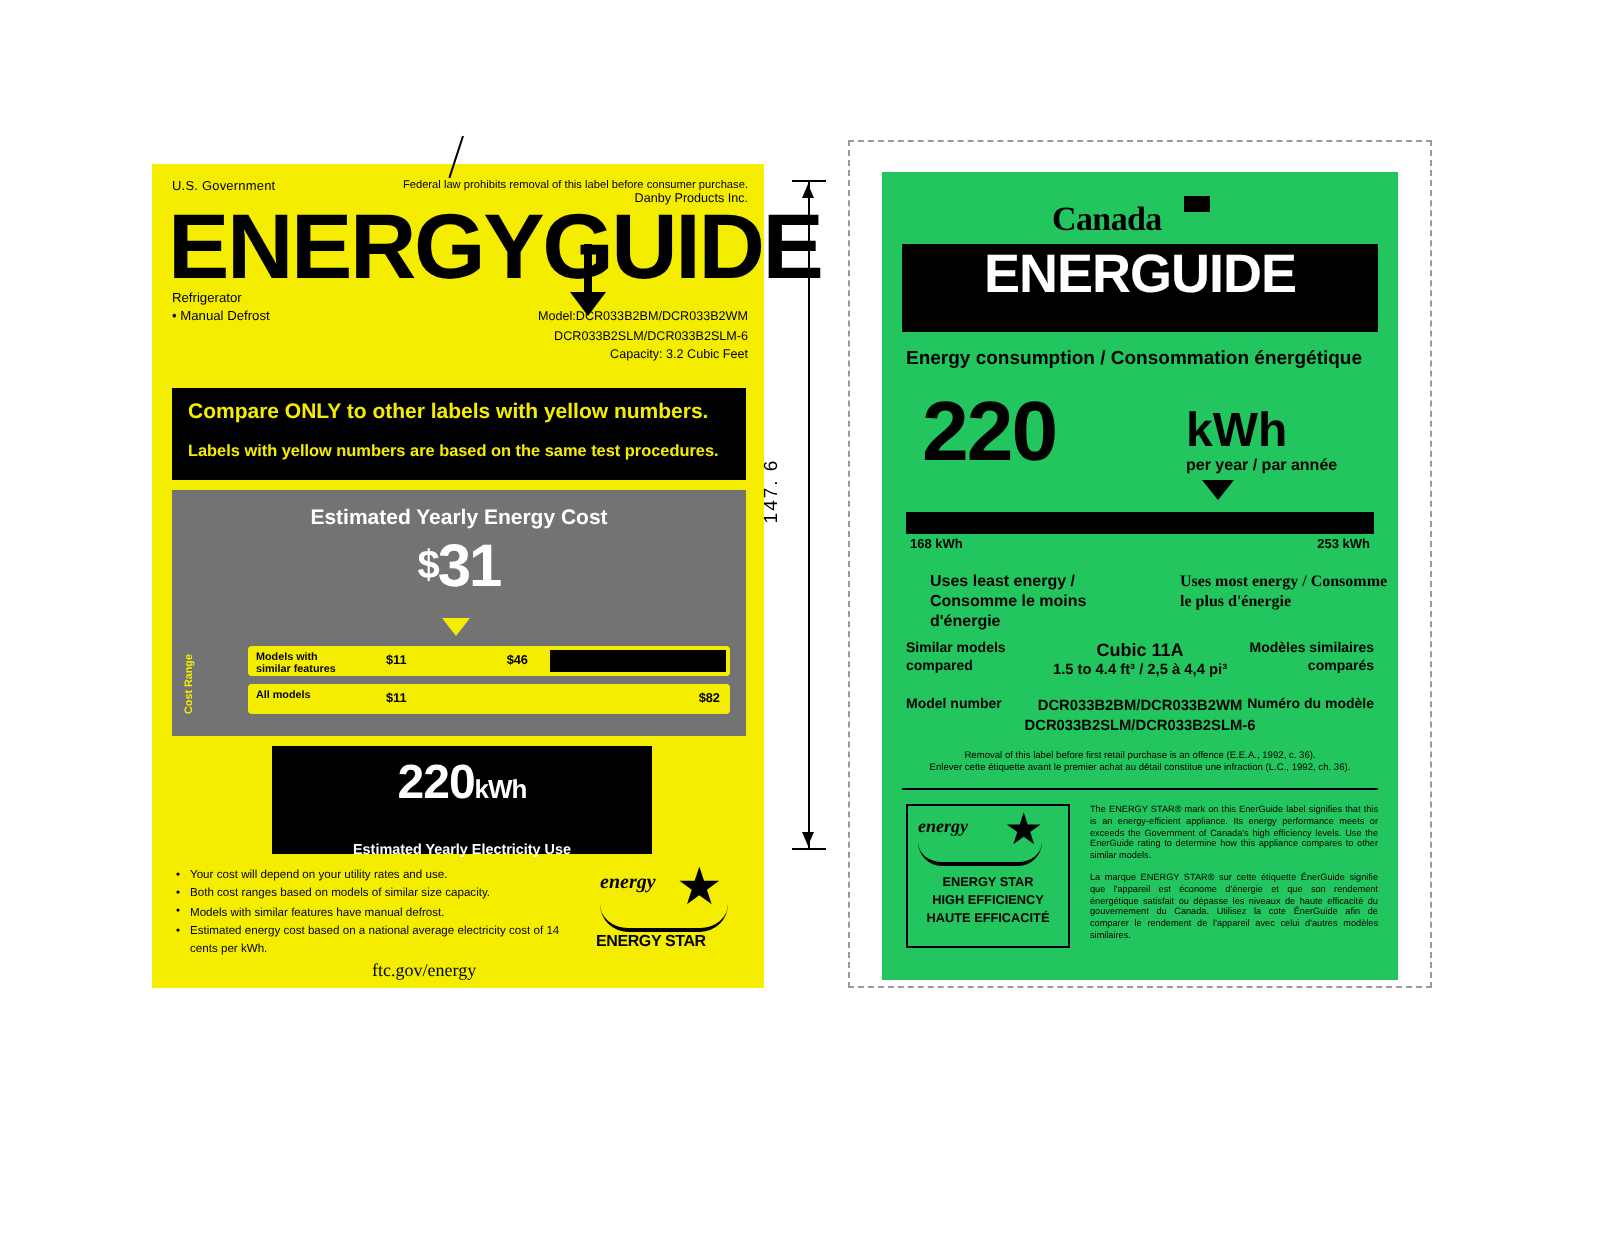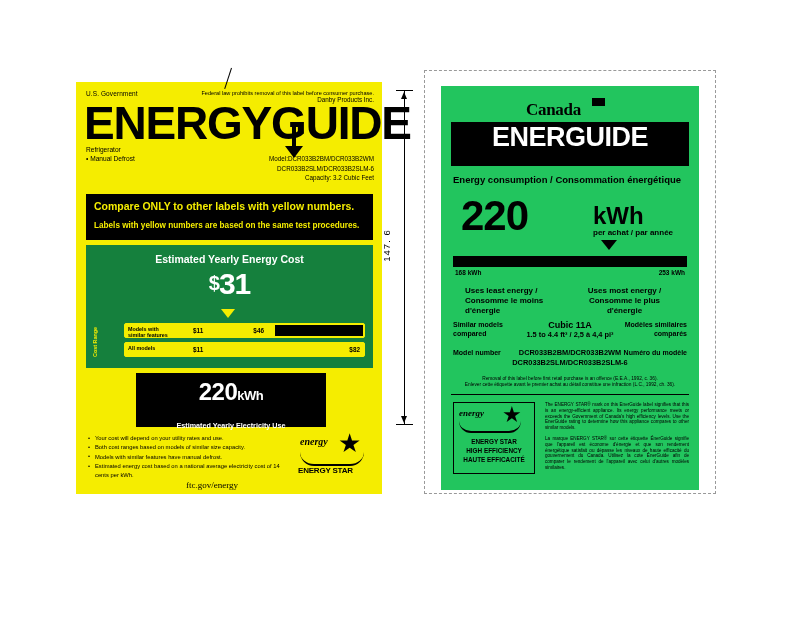--- a/index.html
+++ b/index.html
@@ -132,21 +132,21 @@
     font-weight: bold;
     line-height: 12px;
     margin-top: 7px;
   }
   .us-cost-box {
     position: absolute;
     left: 10px;
     top: 163px;
     right: 9px;
     height: 123px;
-    background: #15803d;
+    background: #737373;
     box-sizing: border-box;
   }
   .us-cost-title {
     text-align: center;
     color: #fff;
     font-size: 10.5px;
     font-weight: bold;
     margin-top: 8px;
   }
   .us-cost-value {
@@ -465,28 +465,29 @@
     left: 24px;
     top: 200px;
     width: 105px;
     font-size: 8px;
     font-weight: bold;
     line-height: 10px;
     color: #000;
   }
   .ca-uses-right {
     position: absolute;
-    right: 22px;
+    right: 4px;
     top: 200px;
     width: 105px;
     font-size: 8px;
     font-weight: bold;
     line-height: 10px;
     color: #000;
-    text-align: center;
+    text-align: left;
+    font-family: Liberation Serif, serif;
   }
   .ca-row {
     position: absolute;
     left: 12px;
     right: 12px;
     height: 20px;
   }
   .ca-row.r1 { top: 234px; }
   .ca-row.r2 { top: 262px; }
   .ca-row .lab-l {
@@ -758,21 +759,21 @@
     <div class="ca-flag"></div>
 
     <div class="ca-banner">
       <div class="ca-banner-text">ENERGUIDE</div>
     </div>
 
     <div class="ca-consumption">Energy consumption / Consommation énergétique</div>
 
     <div class="ca-kwh">220</div>
     <div class="ca-kwh-unit">kWh</div>
-    <div class="ca-peryear">per achat / par année</div>
+    <div class="ca-peryear">per year / par année</div>
     <div class="ca-tri"></div>
 
     <div class="ca-scale"></div>
     <div class="ca-scale-left">168 kWh</div>
     <div class="ca-scale-right">253 kWh</div>
 
     <div class="ca-uses-left">Uses least energy / Consomme le moins d'énergie</div>
     <div class="ca-uses-right">Uses most energy / Consomme le plus d'énergie</div>
 
     <div class="ca-row r1">

